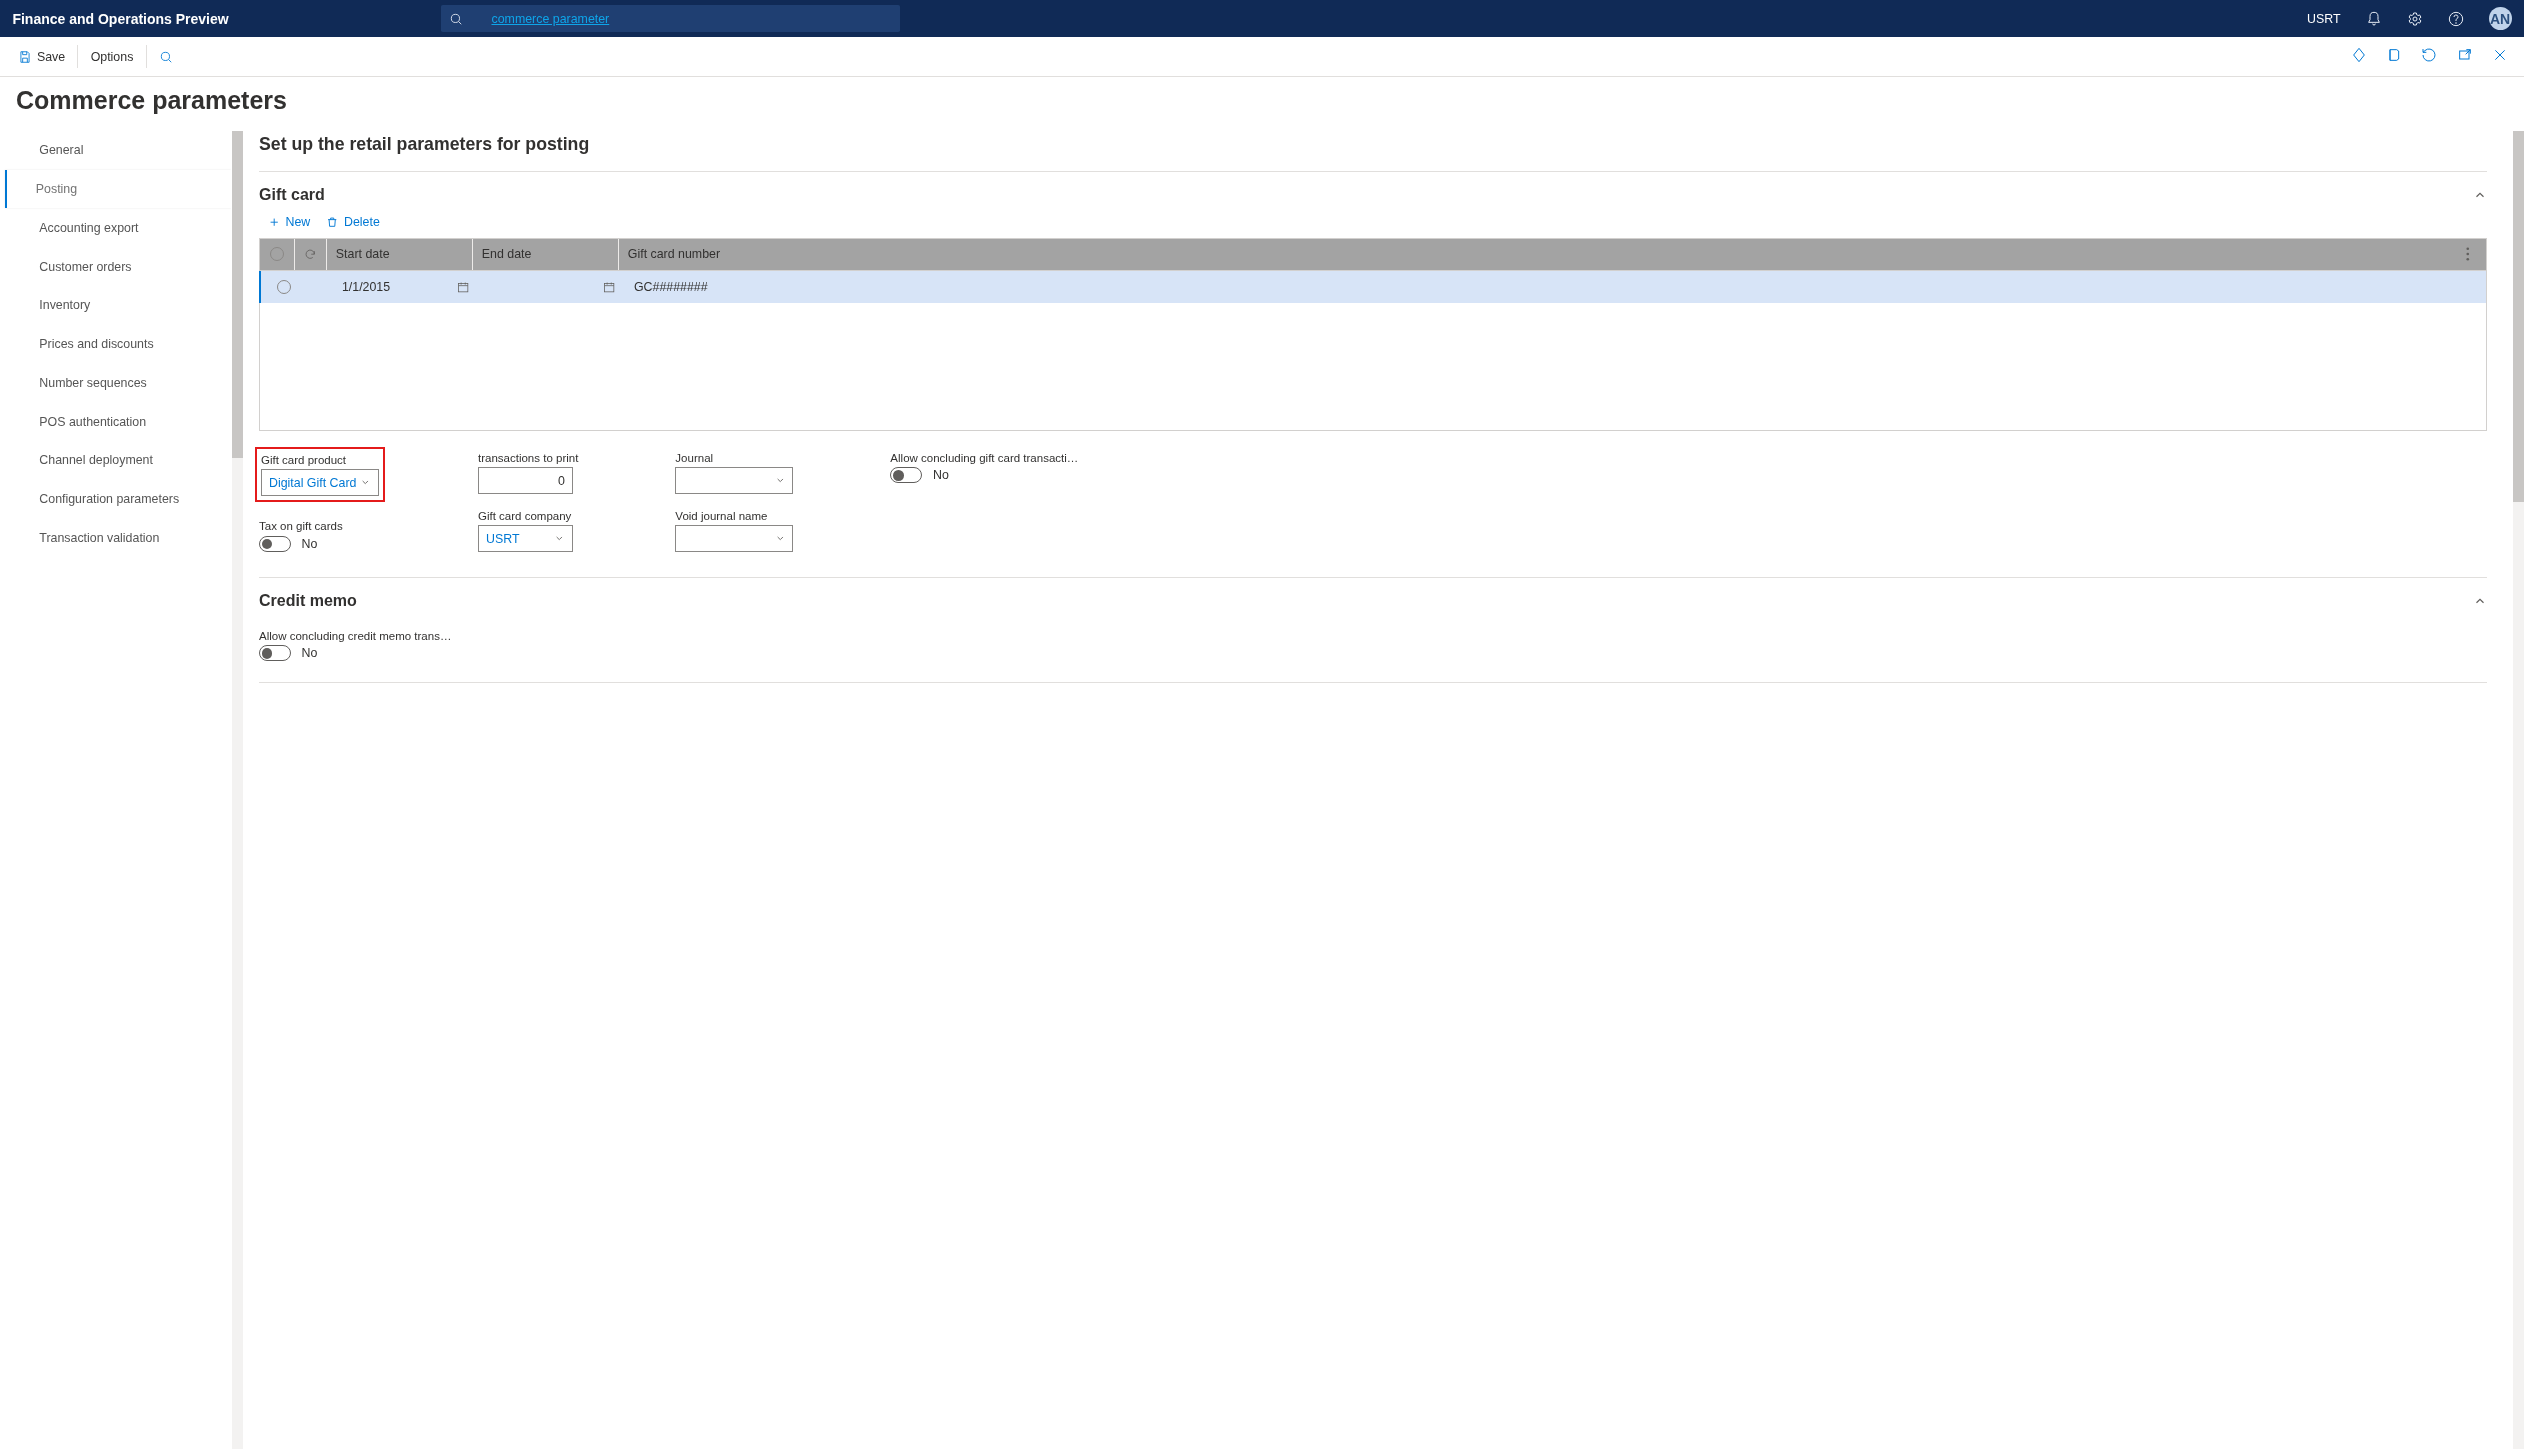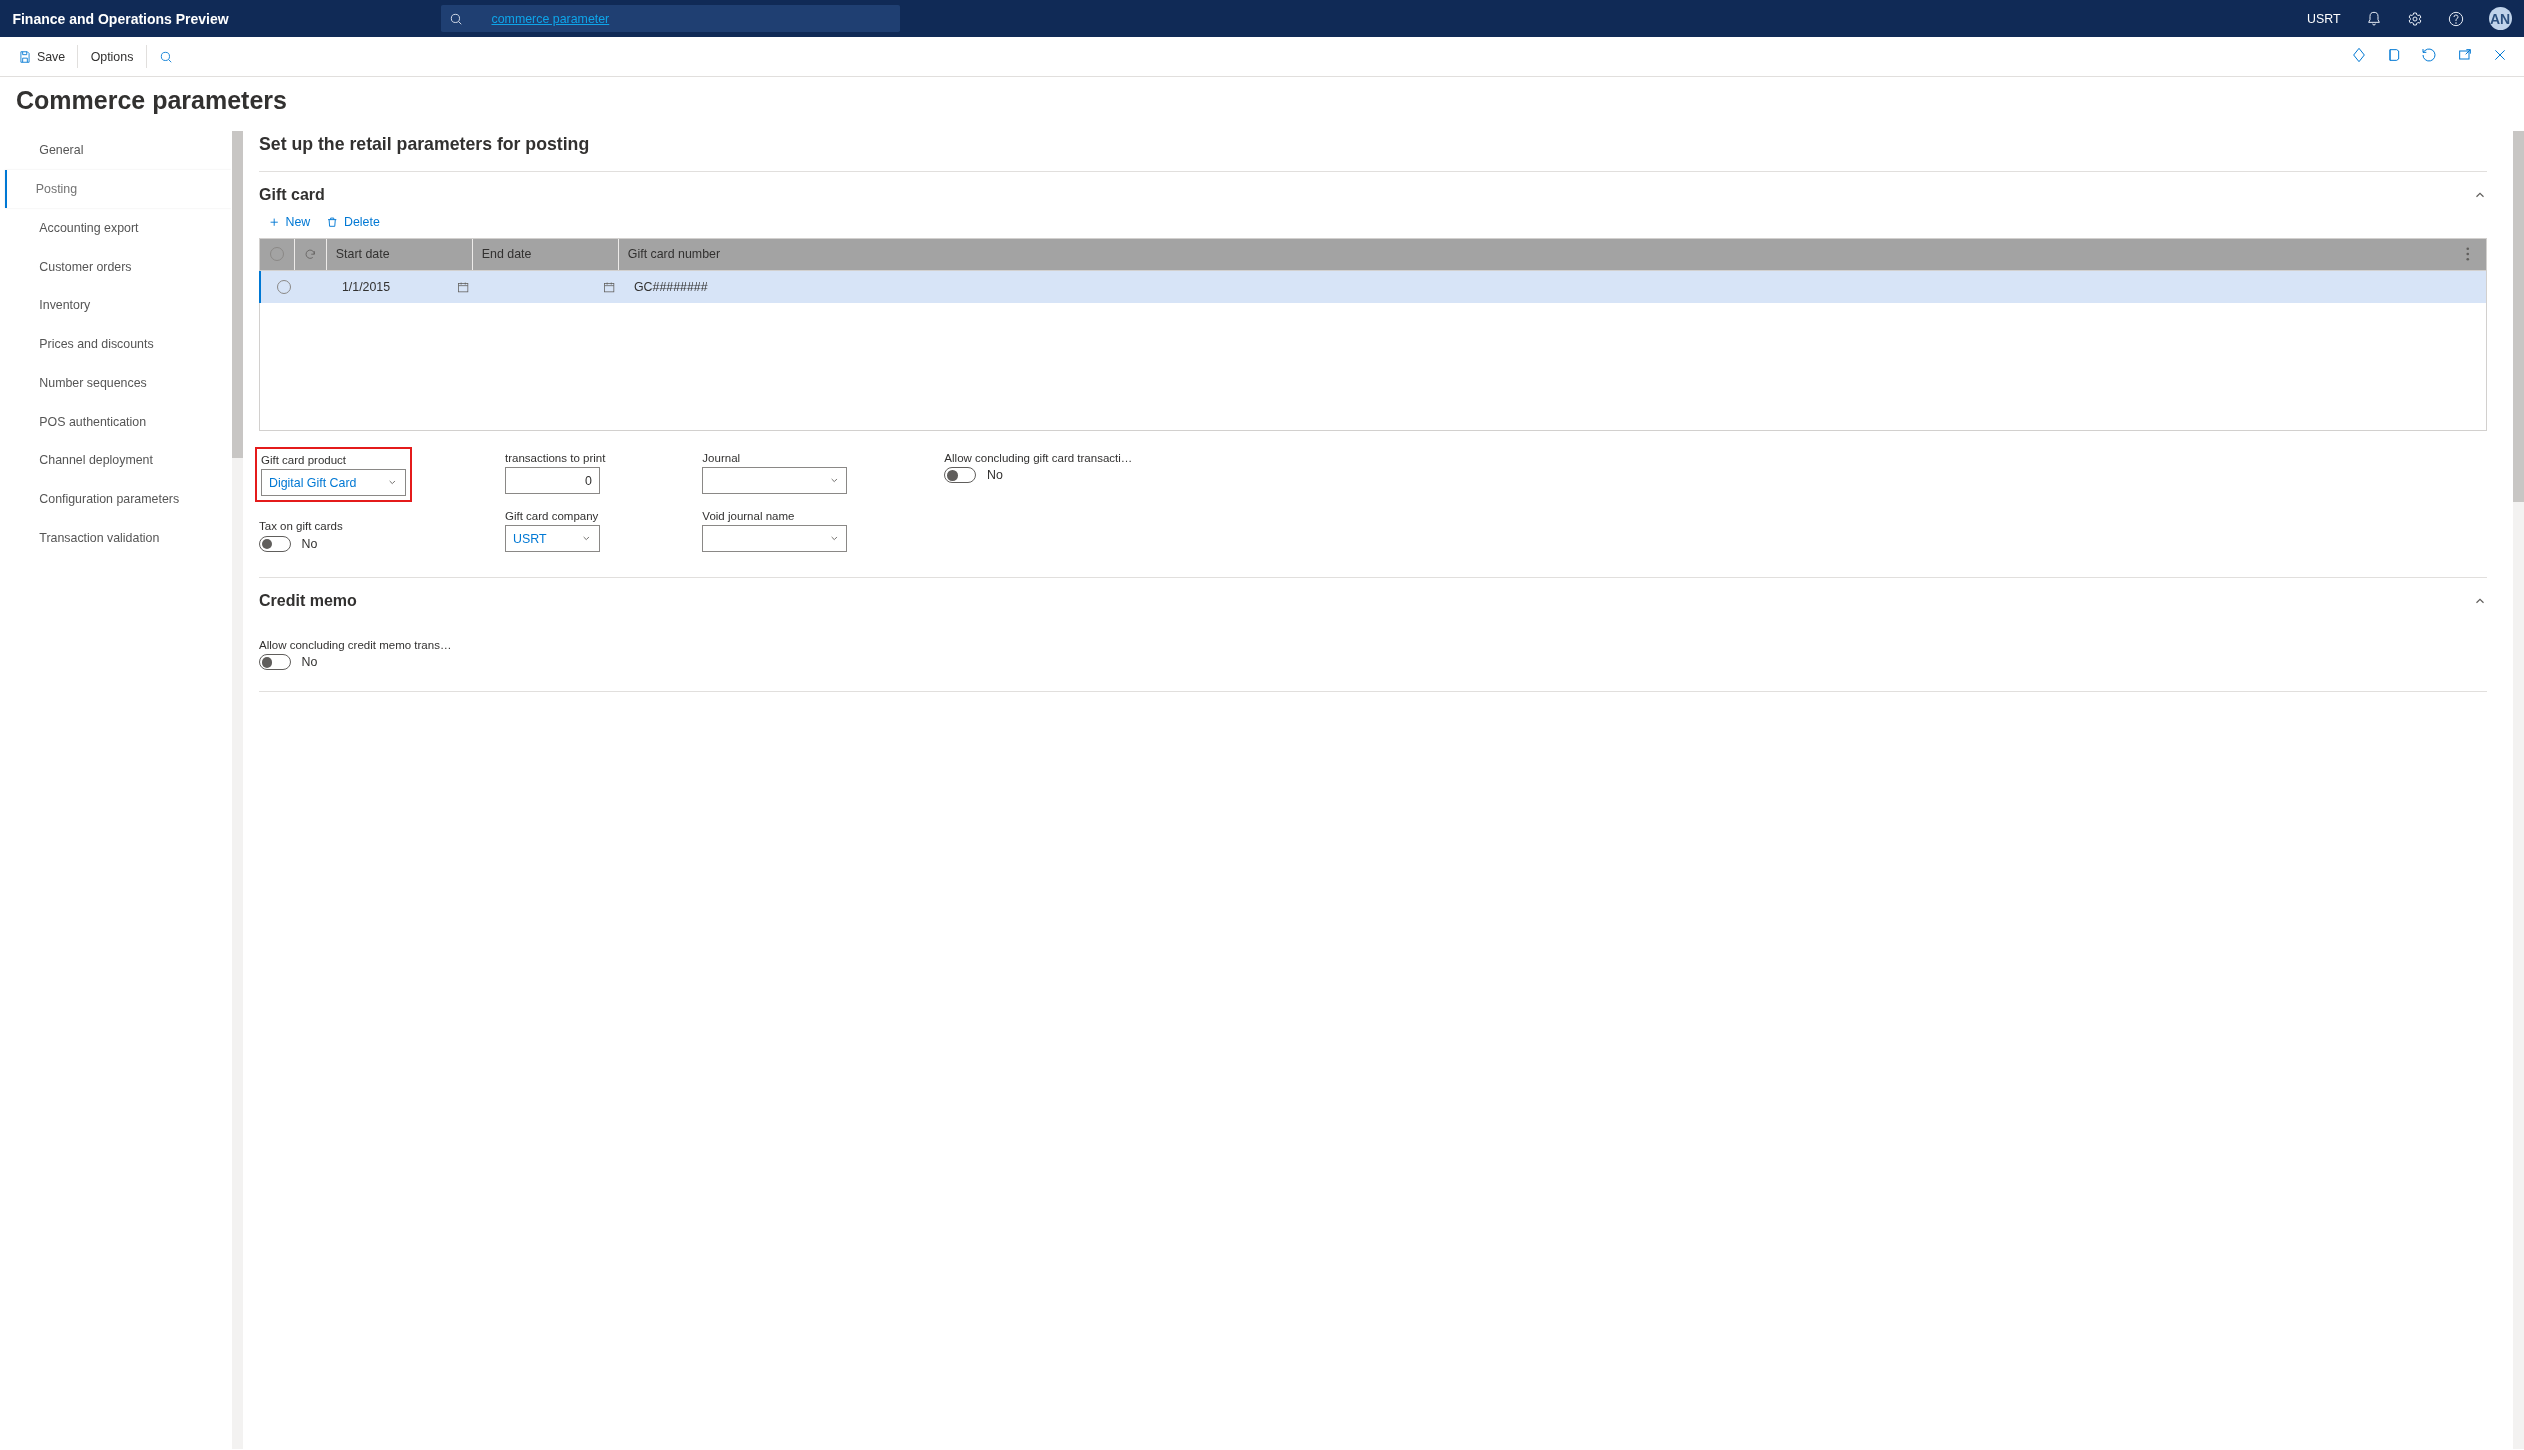--- a/index.html
+++ b/index.html
@@ -78,21 +78,21 @@
   .radio { width:14px; height:14px; border:0.9px solid #8a8886; border-radius:50%; }
   .grid-body { height:159px; }
   .cal-icon { width:12.4px; height:12.4px; stroke:#605e5c; fill:none; stroke-width:1.5; margin-left:auto;}
   .dots { width:35px; display:flex; justify-content:center; align-items:center;}
   .dots svg { width:3.5px; height:14px;}
   .refresh-icon { width:12.4px; height:12.4px; stroke:#605e5c; fill:none; stroke-width:1.6;}
 
   .form-grid { display:flex; gap:97px; margin-top:21px;}
   .form-col { display:flex; flex-direction:column; gap:16px;justify-content:space-between; }
   .field label { display:block; font-size:11.5px; color:#323130; margin-bottom:3.5px;}
-  .select, .textin { display:flex; align-items:center; justify-content:space-between; border:0.9px solid #8a8886; padding:0 7px; height:26.5px; width:145px; font-size:12.4px;}
+  .select, .textin { display:flex; align-items:center; justify-content:space-between; border:0.9px solid #8a8886; padding:0 7px; height:26.5px; width:118px; font-size:12.4px;}
   .textin { width:95px; justify-content:flex-end;}
   .select .val { color:#0078d4; }
   .select.gc .val { }
   .select svg { width:10.6px; height:10.6px; stroke:#605e5c; stroke-width:2; fill:none;}
   .highlight-box { position:relative; padding:4.4px; margin:-4.4px; border:2.6px solid #e41b1b; display:inline-block;}
 
   .toggle-row { display:flex; align-items:center; gap:10.6px;}
   .toggle { width:32px; height:16px; border:0.9px solid #605e5c; border-radius:8.8px; position:relative;}
   .toggle .knob { width:10.6px; height:10.6px; border-radius:50%; background:#605e5c; position:absolute; top:1.8px; left:1.8px;}
   .toggle-label { font-size:12.4px;}
@@ -370,21 +370,21 @@
 
       <div class="footer-hr"></div>
 
       <div class="subsection">
         <div class="subsection-header">
           <div class="title">Credit memo</div>
           <svg class="chev" viewBox="0 0 24 24">
               <polyline points="6 15 12 9 18 15"></polyline>
             </svg>
         </div>
-        <div class="field" style="margin-top:20px">
+        <div class="field" style="margin-top:11px">
           <label>Allow concluding credit memo trans…</label>
           <div class="toggle-row">
             <div class="toggle">
                 <div class="knob"></div>
               </div>
             <span class="toggle-label">No</span>
           </div>
         </div>
       </div>
 

